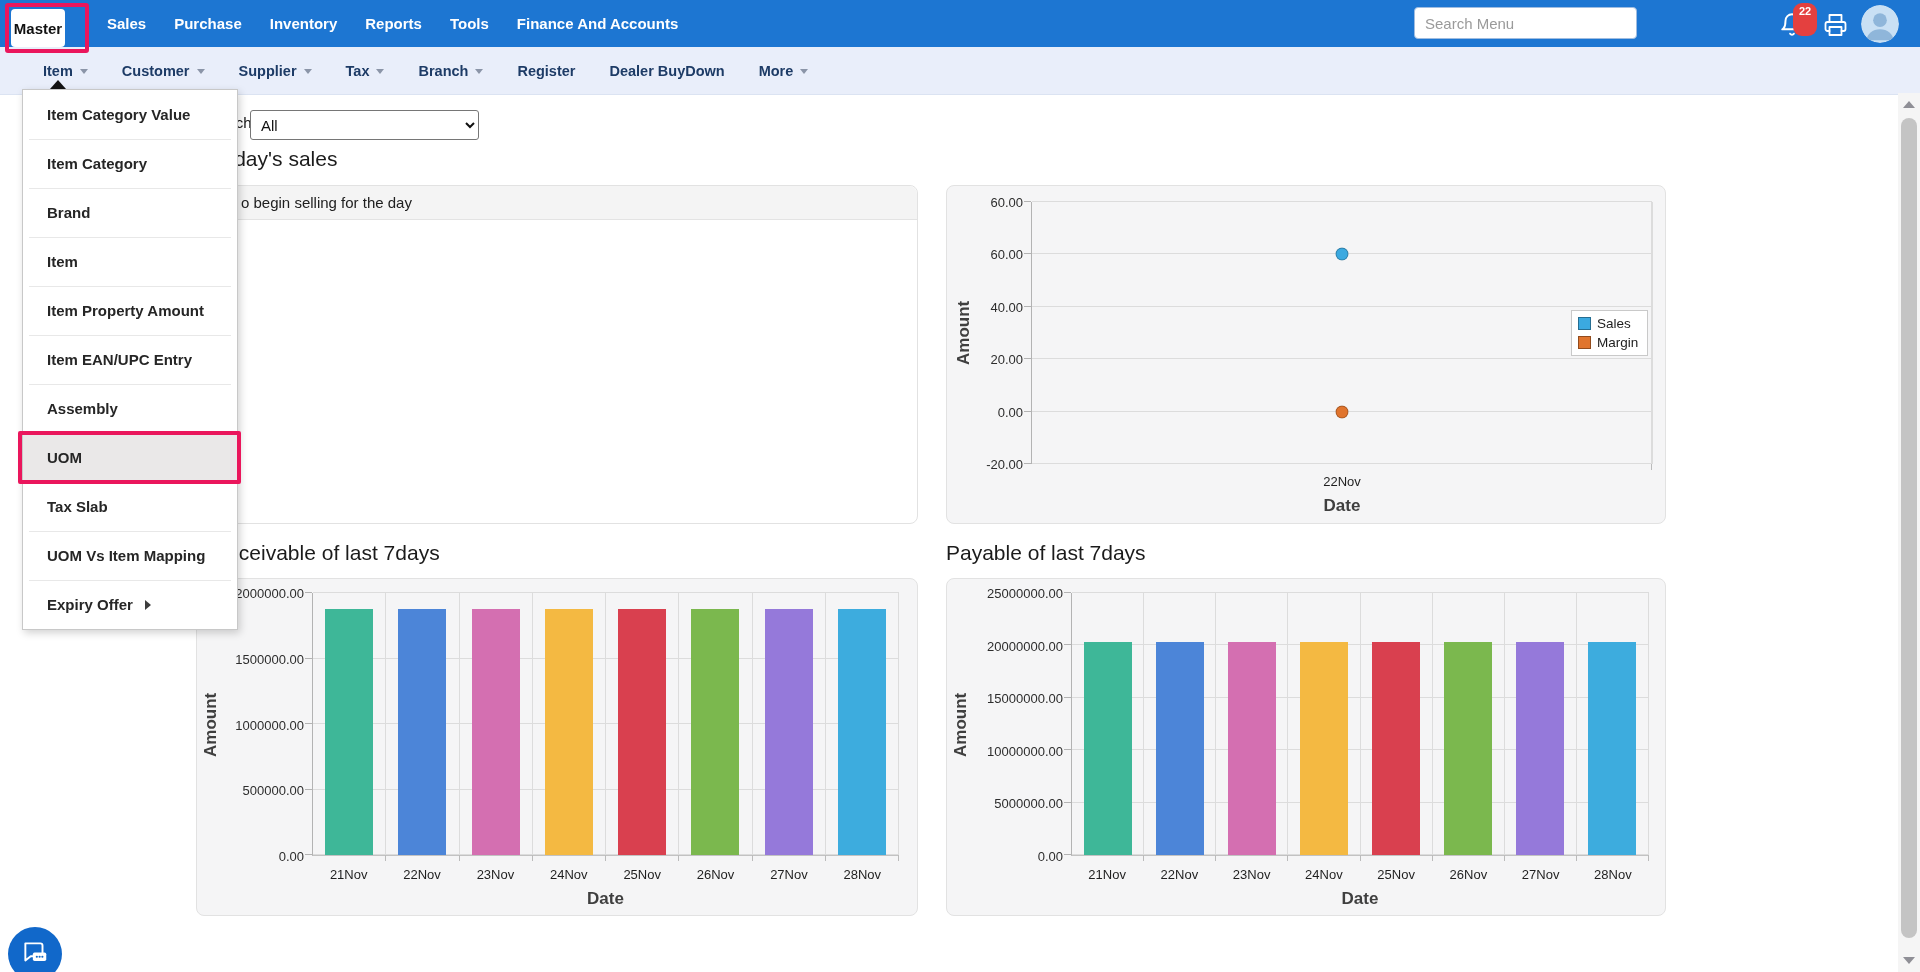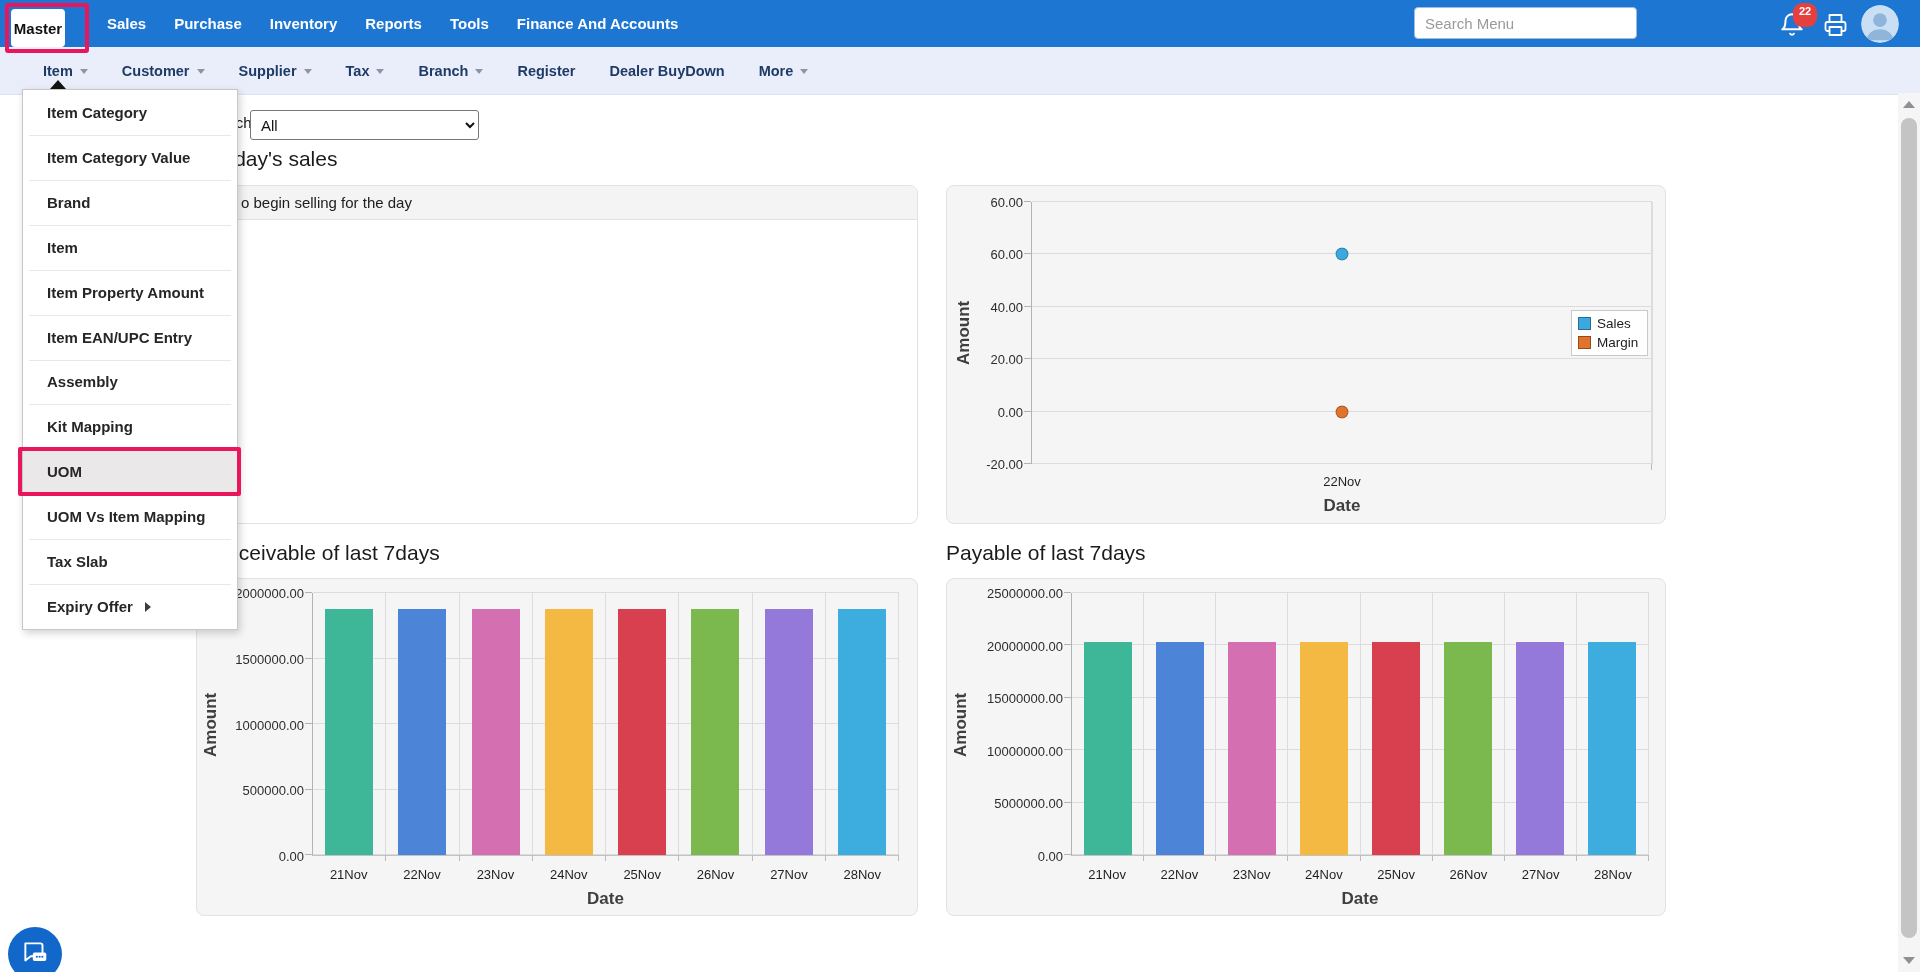--- a/index.html
+++ b/index.html
@@ -12,21 +12,21 @@
   .master-annot { position:absolute; left:5px; top:3px; width:84px; height:50px; border:4px solid #EA165C; border-radius:3px; z-index:70; }
   .master-btn { position:absolute; left:2px; top:2px; right:20px; height:38px; background:#fff; border:none; border-radius:4px;
                 font-family:inherit; font-size:15px; font-weight:700; color:#111; cursor:pointer; }
   .tn-items { position:absolute; left:93px; top:0; height:47px; display:flex; align-items:center; }
   .tn-item { padding:0 14px; color:#fff; font-size:15px; font-weight:700; text-decoration:none; cursor:pointer; white-space:nowrap; }
   .search-wrap { position:absolute; left:1414px; top:7px; }
   .search-input { width:223px; height:32px; border:1px solid #9fbce0; border-radius:4px; padding:0 10px; font-size:15px; font-family:inherit; color:#333; }
   .search-input::placeholder { color:#9a9a9a; }
   .icon-btn { position:absolute; background:transparent; border:none; cursor:pointer; padding:0; }
   .bell-btn { left:1779px; top:11px; width:26px; height:28px; }
-  .badge { position:absolute; left:1793px; top:3px; min-width:24px; height:24px; background:#E4403F; color:#fff; font-size:11px; font-weight:700;
+  .badge { position:absolute; left:1793px; top:3px; min-width:24px; height:33px; background:#E4403F; color:#fff; font-size:11px; font-weight:700;
            border-radius:9px; line-height:17px; text-align:center; padding:0 4px; z-index:45; }
   .print-btn { left:1823px; top:13px; width:25px; height:24px; }
   .avatar-btn { left:1861px; top:5px; width:38px; height:38px; border-radius:50%; overflow:hidden; }
 
   
   .subnav { position:absolute; left:0; top:47px; width:1920px; height:48px; background:#E9EEFA; border-bottom:1px solid #dbe3f2; z-index:30; }
   .sn-items { position:absolute; left:26px; top:0; height:48px; display:flex; align-items:center; }
   .sn-item { display:flex; align-items:center; gap:7px; padding:0 17px; font-size:14.5px; font-weight:700; color:#1D3B66; text-decoration:none; cursor:pointer; white-space:nowrap; }
   .caret { width:0; height:0; border-left:4.5px solid transparent; border-right:4.5px solid transparent; border-top:5.5px solid #8b95a8; }
   .menu-anchor { position:absolute; left:50px; top:80px; width:0; height:0; border-left:8px solid transparent; border-right:8px solid transparent;
@@ -186,51 +186,48 @@
         <a class="sn-item">
           <span>More</span>
           <span class="caret"></span>
         </a>
       </div>
   </nav>
   <div class="menu-anchor"></div>
 
   <div class="menu">
       <div class="menu-item">
+        <span>Item Category Value</span>
+      </div>
+      <div class="menu-item">
         <span>Item Category</span>
       </div>
       <div class="menu-item">
-        <span>Item Category Value</span>
-      </div>
-      <div class="menu-item">
         <span>Brand</span>
       </div>
       <div class="menu-item">
         <span>Item</span>
       </div>
       <div class="menu-item">
         <span>Item Property Amount</span>
       </div>
       <div class="menu-item">
         <span>Item EAN/UPC Entry</span>
       </div>
       <div class="menu-item">
         <span>Assembly</span>
-      </div>
-      <div class="menu-item">
-        <span>Kit Mapping</span>
       </div>
       <div class="menu-item menu-hl">
         <span>UOM</span>
       </div>
       <div class="menu-item">
+        <span>Tax Slab</span>
+      </div>
+      <div class="menu-item">
         <span>UOM Vs Item Mapping</span>
-      </div>
-      <div class="menu-item">
-        <span>Tax Slab</span>
       </div>
       <div class="menu-item">
         <span>Expiry Offer</span>
         <span class="subarrow"></span>
       </div>
     </div>
 
   <span class="filter-label">Branch</span>
   <select class="branch-select"><option>All</option></select>
 

